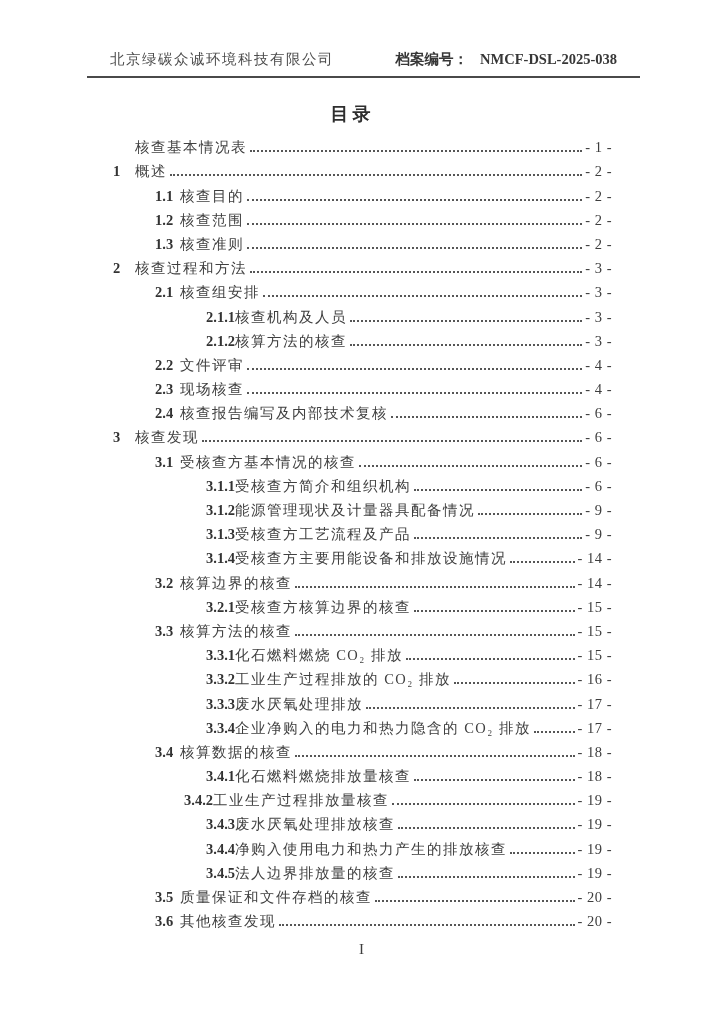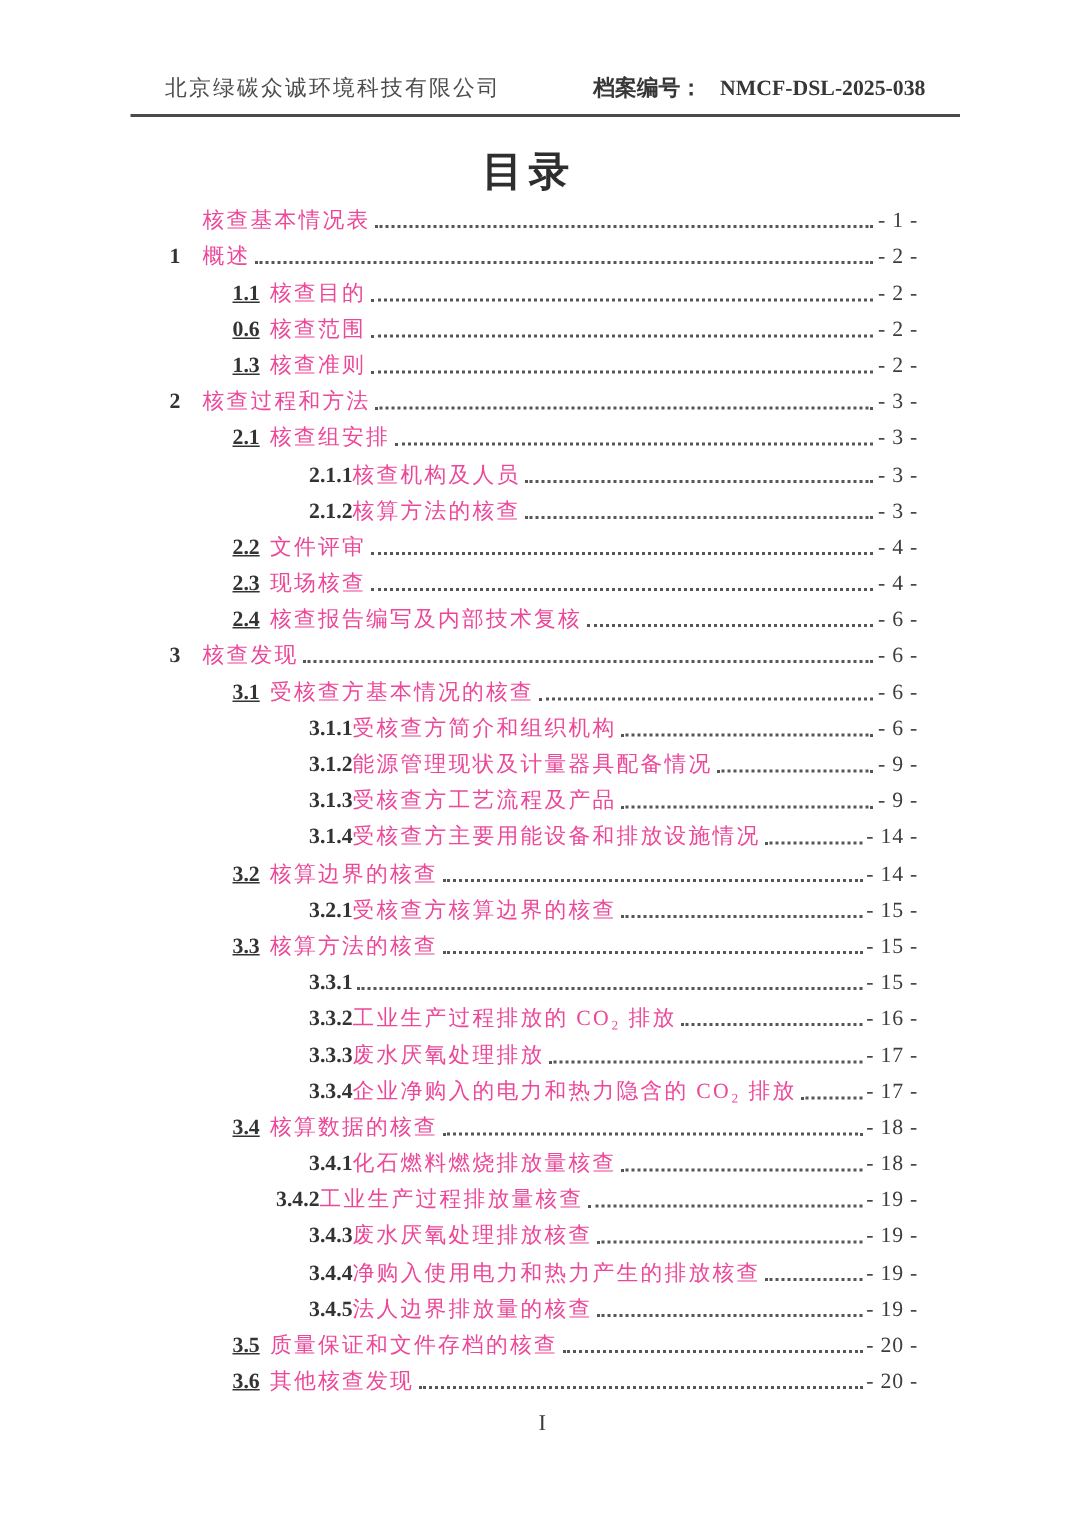--- a/index.html
+++ b/index.html
@@ -30,21 +30,21 @@
   .file-no .gap{display:inline-block;width:12px;}
   .header-rule{
     margin:7px 83px 0 87px;
     border-top:2px solid #4a4a4a;
     height:0;
   }
   
   .toc-title{
     margin:20px 18px 0 0;
     text-align:center;
-    font-size:27px;
+    font-size:18px;
     line-height:32px;
     font-weight:bold;
     color:#2e2e2e;
     letter-spacing:4px;
   }
   
   .toc{
     margin:2px 111px 0 113px;
   }
   .toc-row{
@@ -55,28 +55,28 @@
     line-height:18px;
     white-space:nowrap;
   }
   .toc-row .num{
     font-weight:bold;
     color:#333333;
     flex:0 0 auto;
   }
   .lvl1 .num{width:22px;}
   .lvl2{padding-left:42px;}
-  .lvl2 .num{width:25px;text-decoration:underline;}
+  .lvl2 .num{width:25px;}
   .lvl3{padding-left:82px;text-align:right;}
   .lvl3 .num{width:40px;}
   .lvl3.tight{padding-left:57px;}
   .lvl3.tight .num{width:43px;}
   .toc-row .label{
     flex:0 0 auto;
-    color:#ec4899;
+    color:#404040;
     letter-spacing:1.5px;
   }
   .toc-row .dots{
     flex:1 1 auto;
     border-bottom:2px dotted #565656;
     margin:0 3px 4px 3px;
     min-width:10px;
   }
   .toc-row .pg{
     flex:0 0 auto;
@@ -119,21 +119,21 @@
         <span class="dots"></span>
         <span class="pg">- 2 -</span>
       </div>
       <div class="toc-row lvl2">
         <span class="num">1.1</span>
         <span class="label">核查目的</span>
         <span class="dots"></span>
         <span class="pg">- 2 -</span>
       </div>
       <div class="toc-row lvl2">
-        <span class="num">0.6</span>
+        <span class="num">1.2</span>
         <span class="label">核查范围</span>
         <span class="dots"></span>
         <span class="pg">- 2 -</span>
       </div>
       <div class="toc-row lvl2">
         <span class="num">1.3</span>
         <span class="label">核查准则</span>
         <span class="dots"></span>
         <span class="pg">- 2 -</span>
       </div>
@@ -228,20 +228,21 @@
         <span class="pg">- 15 -</span>
       </div>
       <div class="toc-row lvl2">
         <span class="num">3.3</span>
         <span class="label">核算方法的核查</span>
         <span class="dots"></span>
         <span class="pg">- 15 -</span>
       </div>
       <div class="toc-row lvl3">
         <span class="num">3.3.1</span>
+        <span class="label">化石燃料燃烧 CO₂ 排放</span>
         <span class="dots"></span>
         <span class="pg">- 15 -</span>
       </div>
       <div class="toc-row lvl3">
         <span class="num">3.3.2</span>
         <span class="label">工业生产过程排放的 CO₂ 排放</span>
         <span class="dots"></span>
         <span class="pg">- 16 -</span>
       </div>
       <div class="toc-row lvl3">

